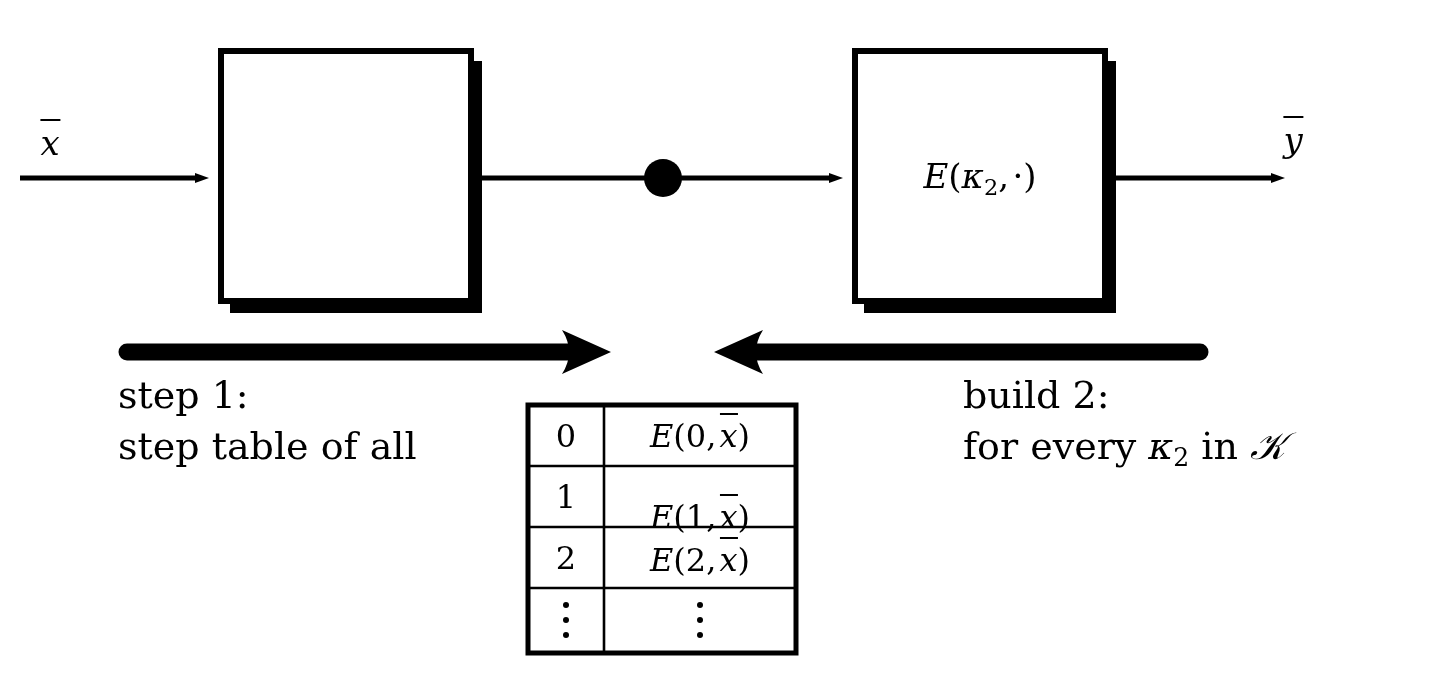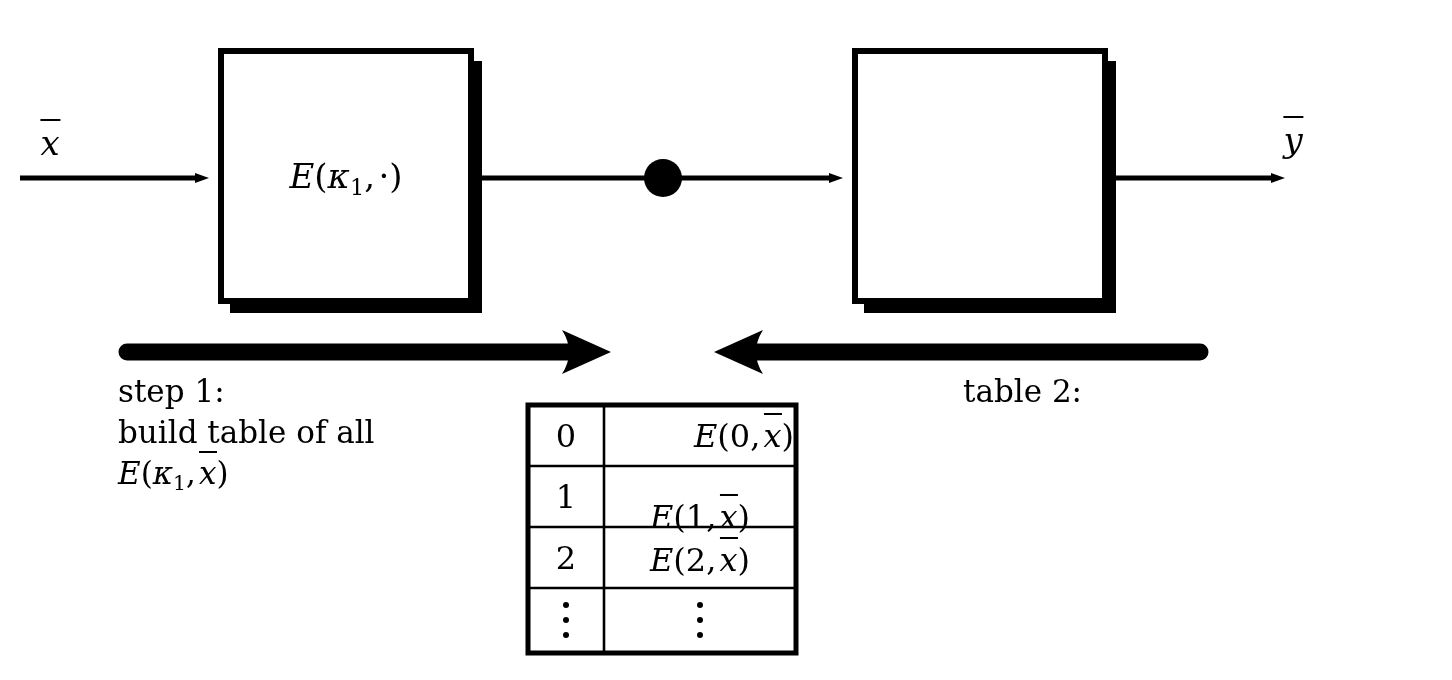--- a/index.html
+++ b/index.html
@@ -65,21 +65,21 @@
   
   .iolabel {
     position: absolute;
     font-size: 34px;
     transform: translate(-50%, -50%);
   }
 
   
   .steptext {
     position: absolute;
-    font-size: 31px;
+    font-size: 38px;
   }
   .steptext .ln { display: block; height: 1.33em; }
 
   
   .cellText {
     position: absolute;
     font-size: 32px;
     text-align: center;
     transform: translate(-50%, -50%);
     white-space: nowrap;
@@ -149,39 +149,39 @@
   </svg>
 
   <div class="iolabel" style="left:50px; top:143px;">
     <span class="ovl narrow">x</span>
   </div>
 
   <div class="iolabel" style="left:1293px; top:140px;">
     <span class="ovl narrow">y</span>
   </div>
 
-  <div class="boxlabel" style="left:346px; top:178px;">
-    <span class="upr" style="font-style:italic;">E</span><span class="upr">(</span><span class="kap">κ</span><span class="sub">1</span><span class="upr">, ·)</span>
-  </div>
-
+
+  <div class="boxlabel" style="left:980px; top:178px;">
+    <span class="upr" style="font-style:italic;">E</span><span class="upr">(</span><span class="kap">κ</span><span class="sub">2</span><span class="upr">, ·)</span>
+  </div>
 
   <div class="steptext" style="left:118px; top:373px;">
     <span class="ln">step 1:</span>
-    <span class="ln">build table of all</span>
+    <span class="ln">step table of all</span>
+  </div>
+
+  <div class="steptext" style="left:963px; top:373px;">
+    <span class="ln">build 2:</span>
     <span class="ln">
-      <span style="font-style:italic;">E</span>(<span class="kap">κ</span><span class="sub">1</span>, <span class="ovl narrow">x</span>)
+      for every <span class="kap">κ</span><span class="sub">2</span> in <span class="calK">𝒦</span>
     </span>
   </div>
 
-  <div class="steptext" style="left:963px; top:373px;">
-    <span class="ln">table 2:</span>
-  </div>
-
   <div class="cellText" style="left:566px; top:436px;">0</div>
-  <div class="cellText" style="left:700px; top:436px;margin-left:44px;">
+  <div class="cellText" style="left:700px; top:436px;">
     <span style="font-style:italic;">E</span>(0, <span class="ovl narrow">x</span>)
   </div>
 
   <div class="cellText" style="left:566px; top:497px;">1</div>
   <div class="cellText" style="left:700px; top:517px;">
     <span style="font-style:italic;">E</span>(1, <span class="ovl narrow">x</span>)
   </div>
 
   <div class="cellText" style="left:566px; top:558px;">2</div>
   <div class="cellText" style="left:700px; top:560px;">

